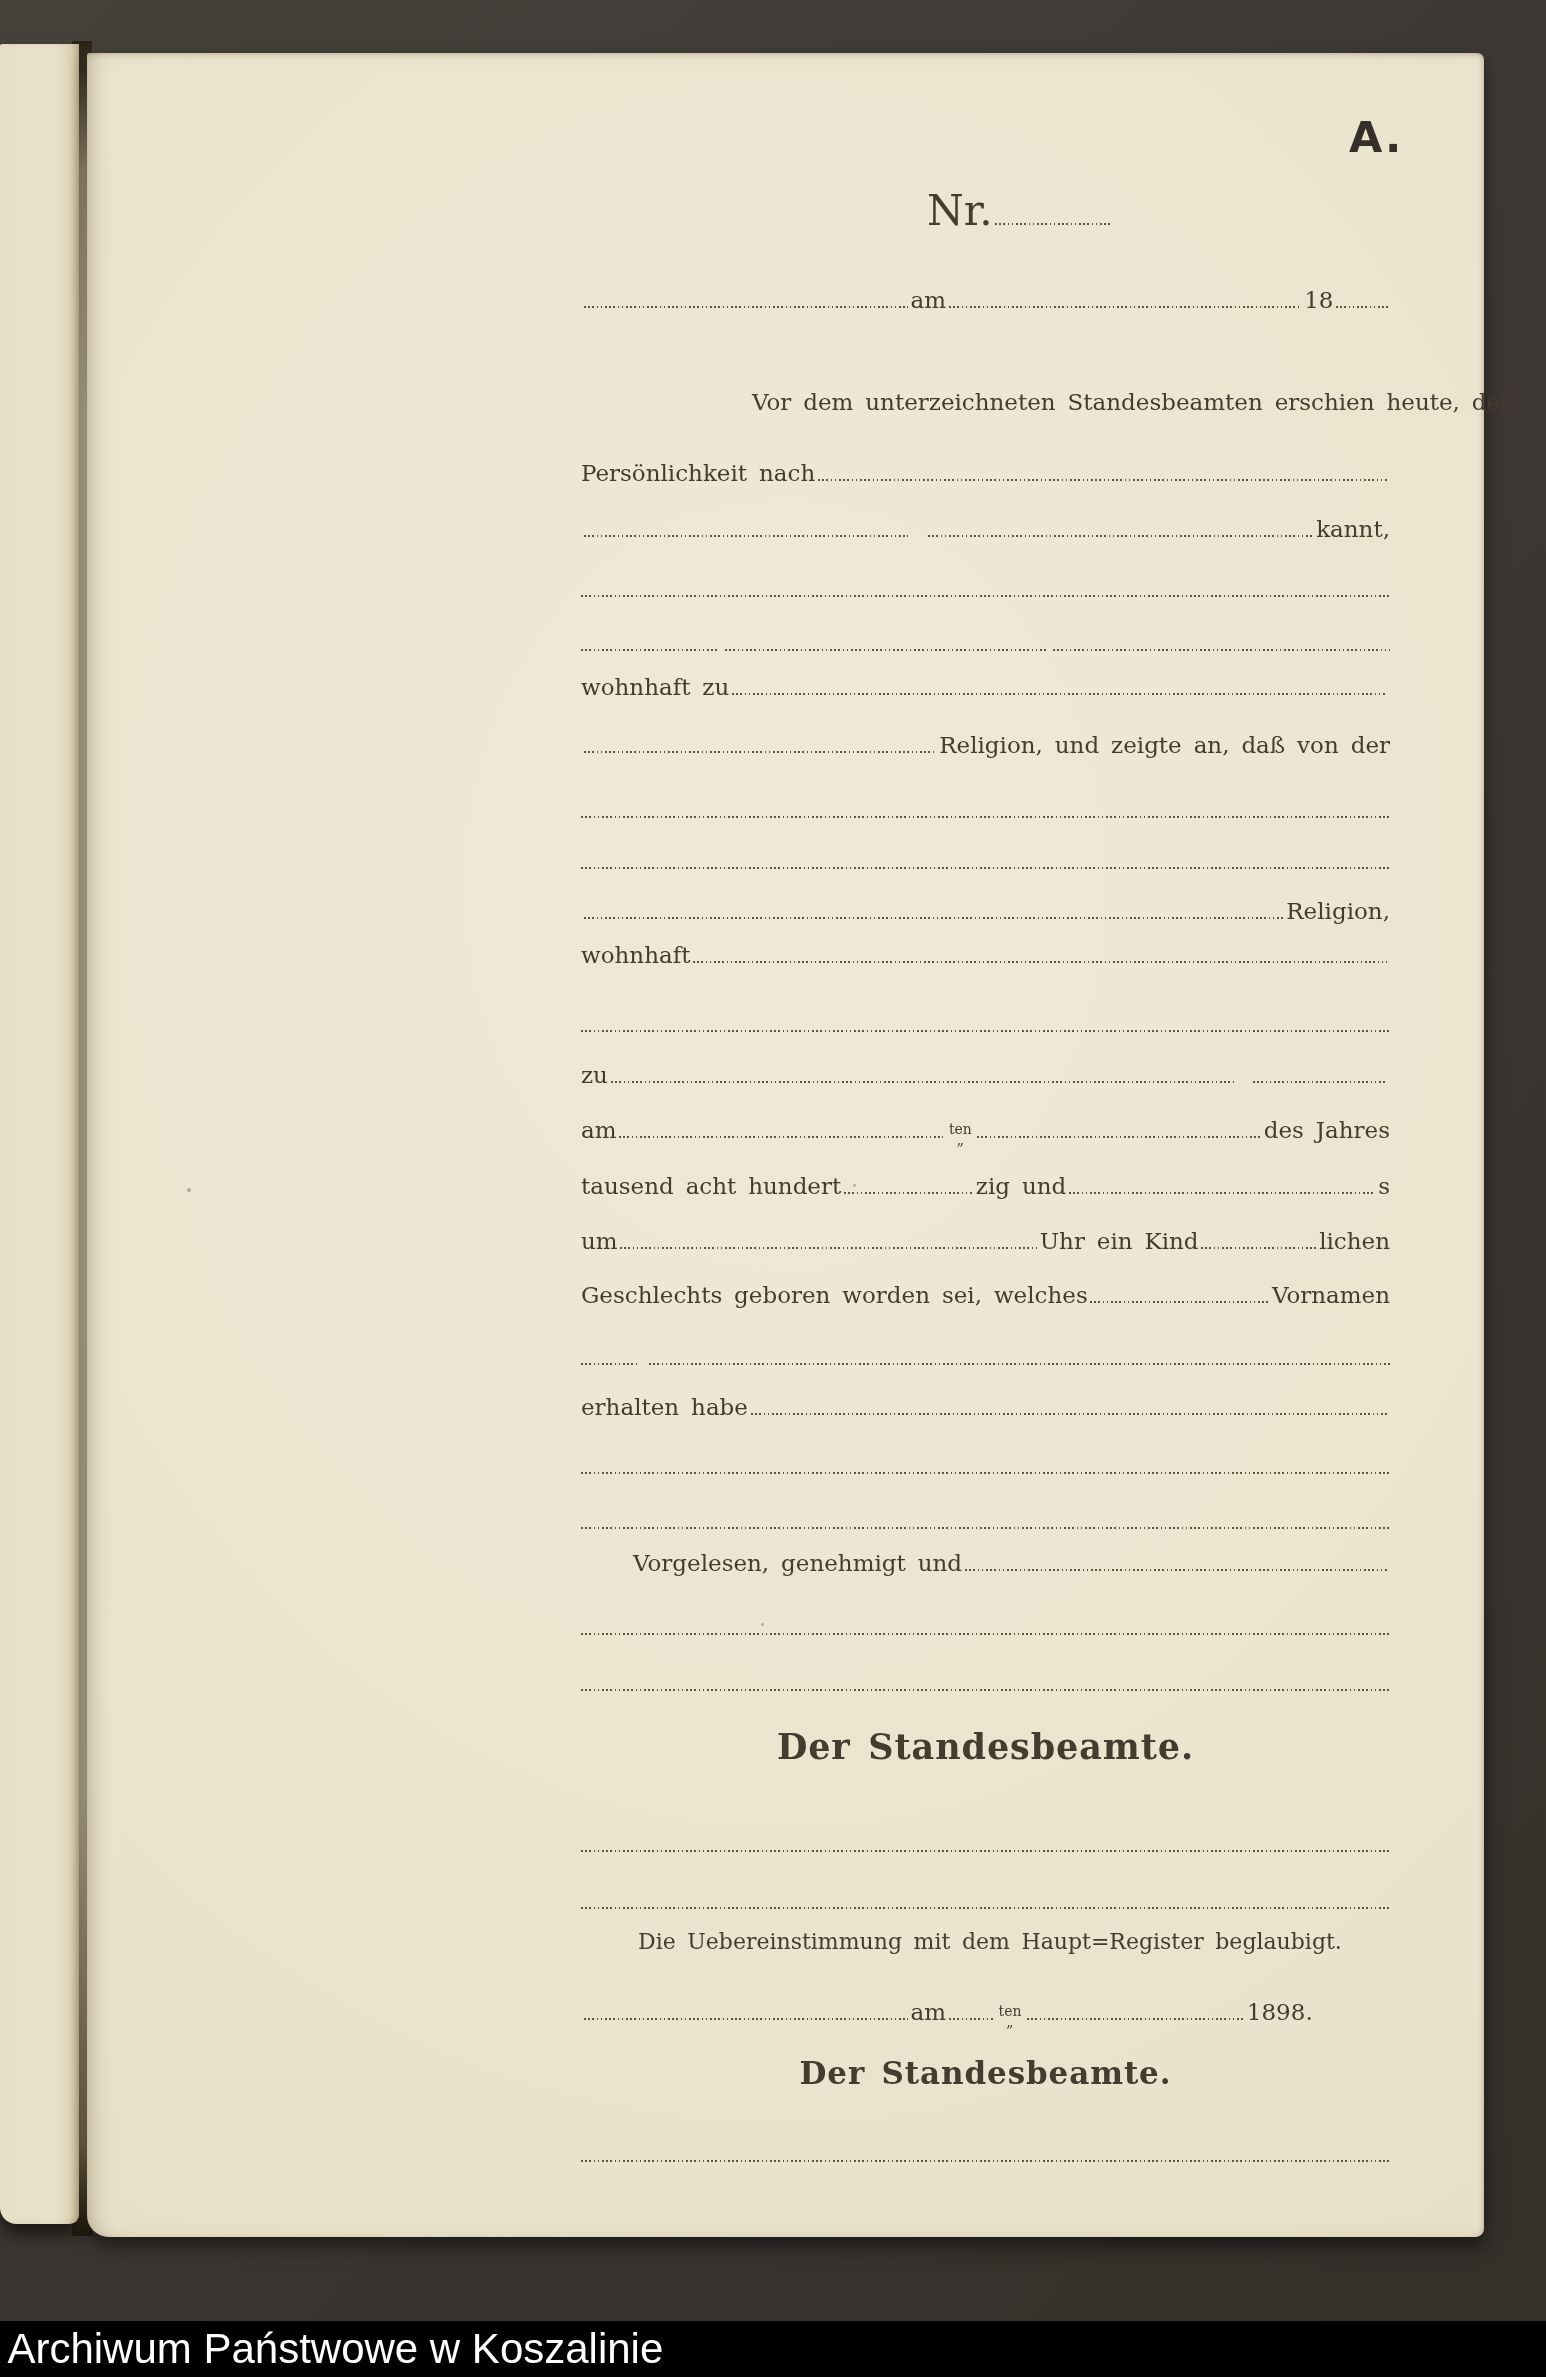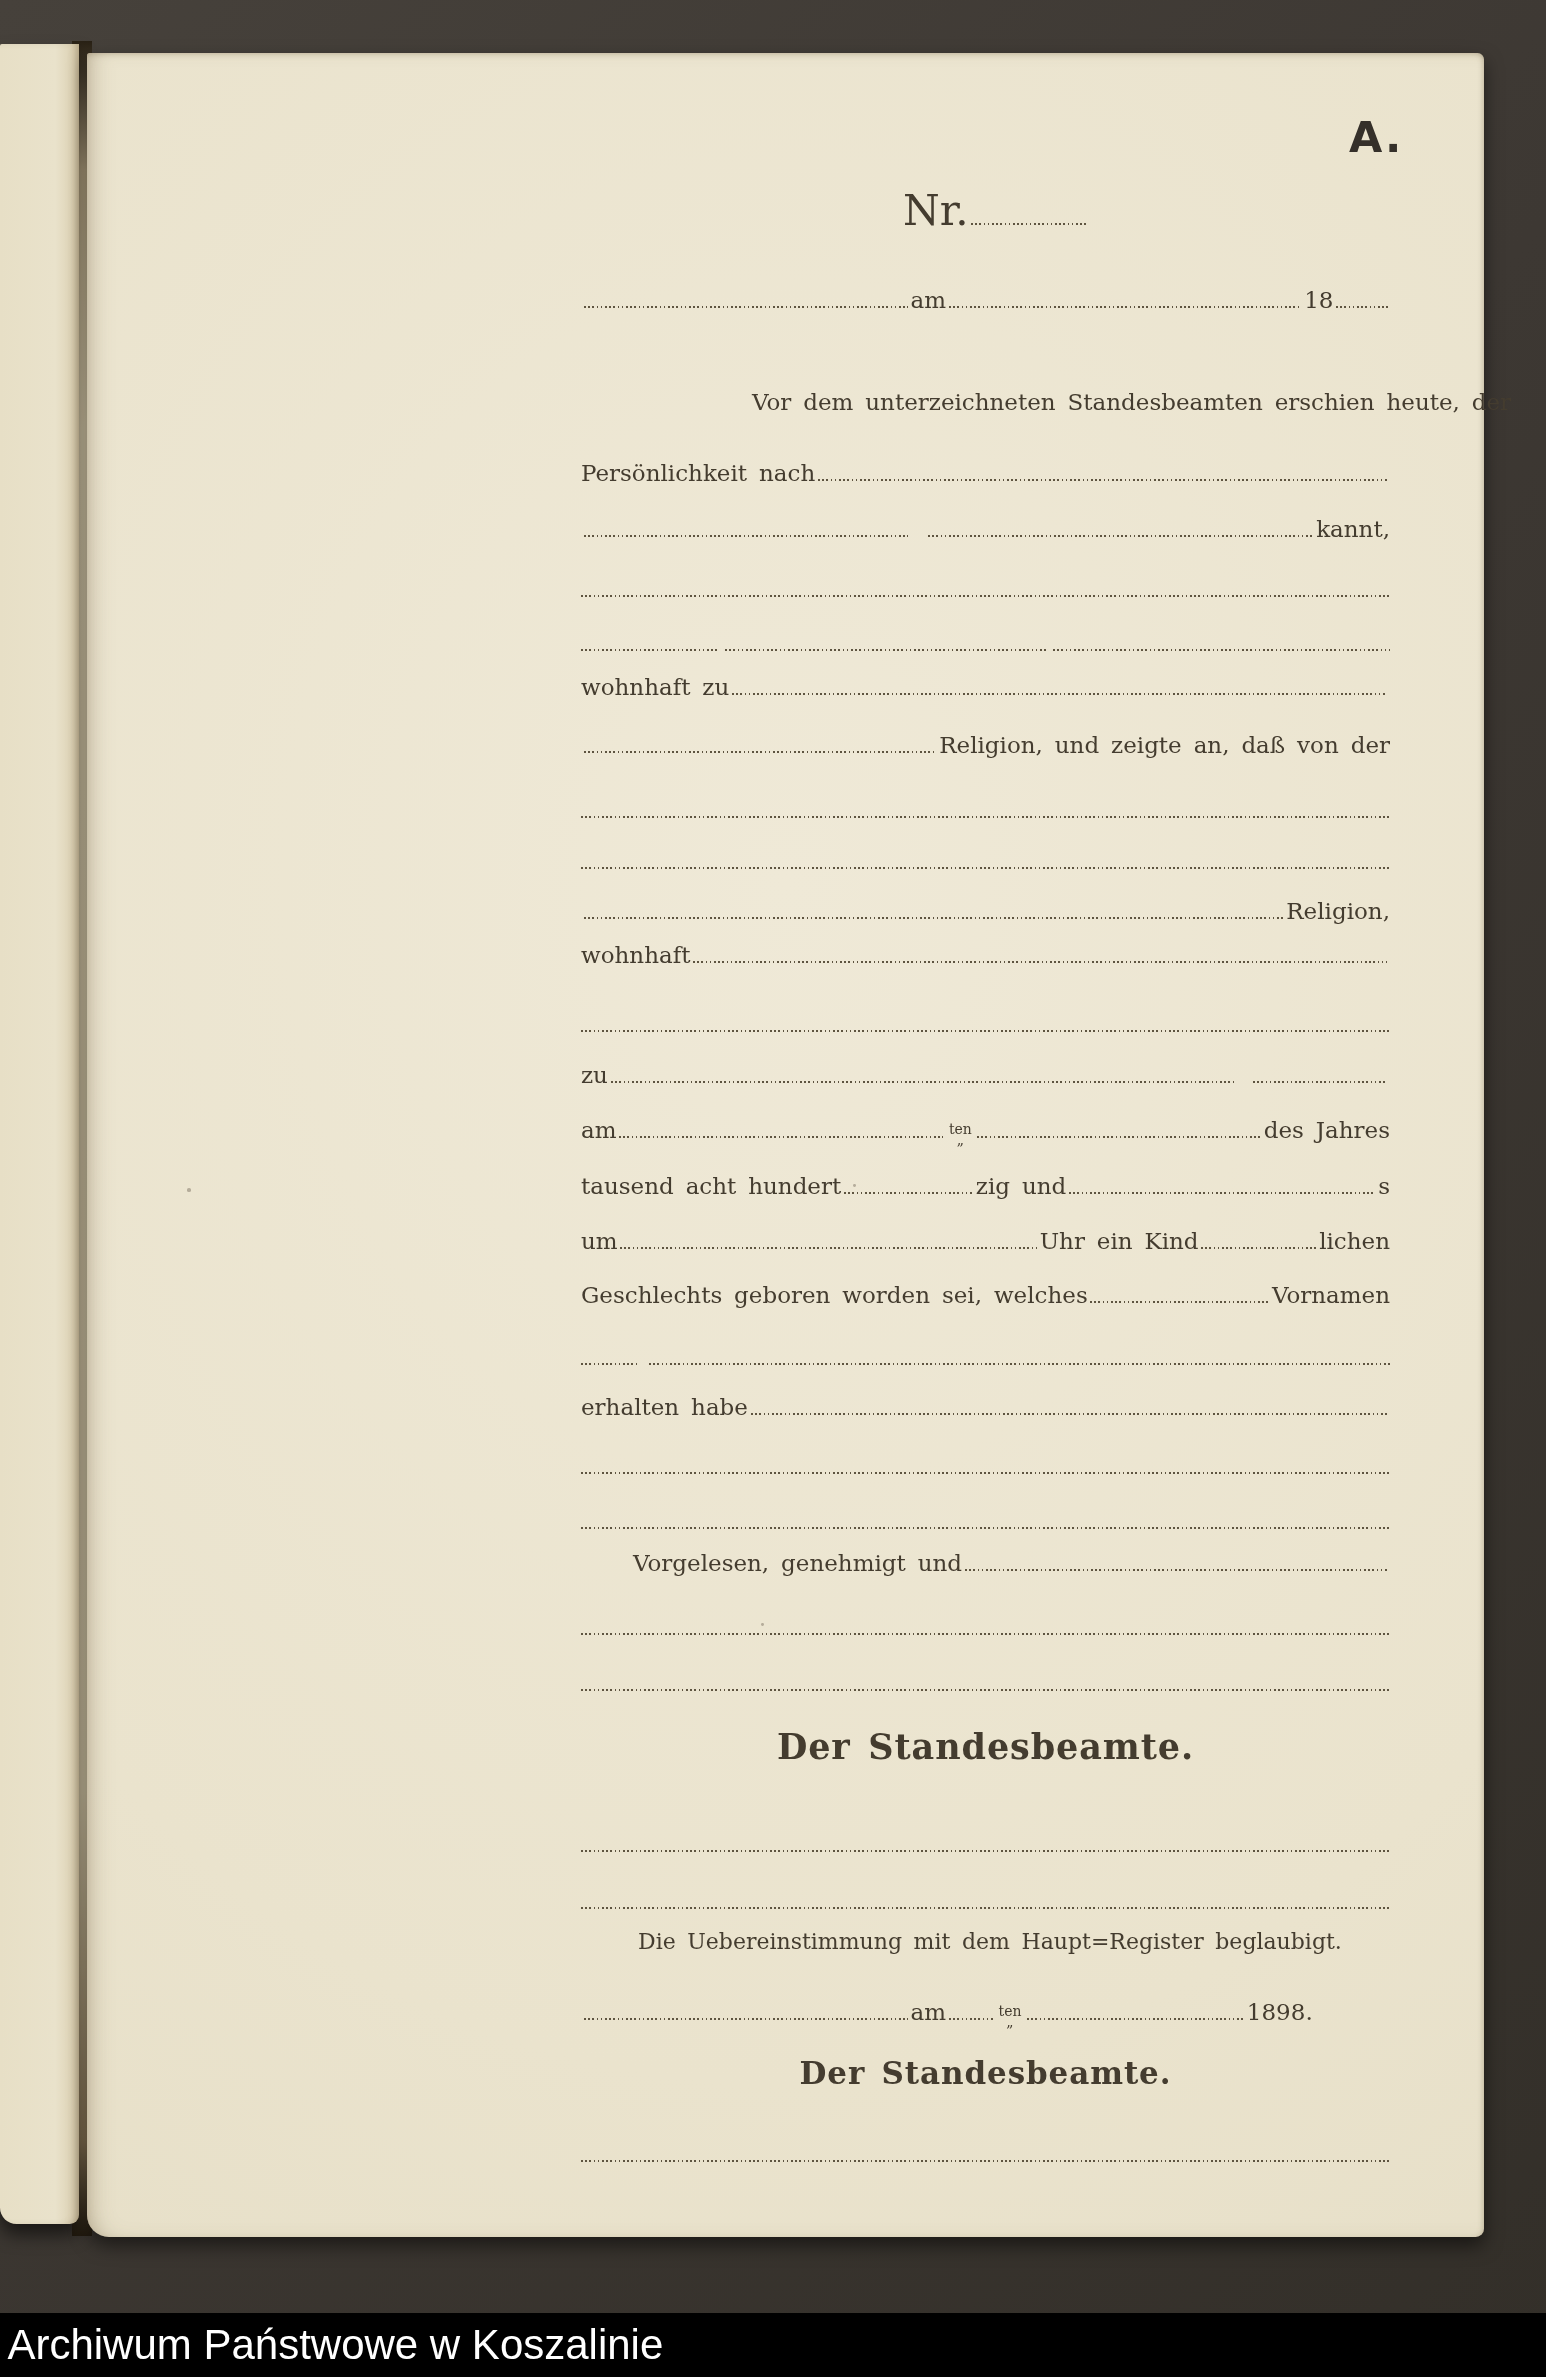--- a/index.html
+++ b/index.html
@@ -55,39 +55,39 @@
   .h1row{justify-content:center;font-size:35px;line-height:42px;font-weight:bold;letter-spacing:0.9px;}
   .h2row{justify-content:center;font-size:31px;line-height:39px;font-weight:bold;letter-spacing:0.9px;}
   .ord{
     display:flex;flex-direction:column;align-items:center;flex:none;
     font-size:14px;line-height:11px;position:relative;top:-3.7px;padding:0 2.8px;word-spacing:0;
   }
   .indent186{padding-left:171px;} .indent56{padding-left:52px;} .indent62{padding-left:57px;}
   .small24{font-size:22px;}
   .speck{position:absolute;border-radius:50%;background:#7d7463;opacity:.5;}
   .archive-bar{
-    position:absolute;left:0;bottom:0;width:1546px;height:64px;background:var(--bar);
+    position:absolute;left:0;bottom:0;width:1546px;height:56px;background:var(--bar);
     display:flex;align-items:center;padding-left:7.4px;
   }
   .archive-bar .txt{
     font-family:"Liberation Sans",sans-serif;font-size:42px;font-weight:400;
     color:var(--bar_text);letter-spacing:0;
   }
 </style>
 </head>
 <body>
 
 <div class="fold-backdrop"></div>
 <div class="edge-strip"></div>
 
 <div class="page">
 
   <div class="corner-mark">A.</div>
 
-  <div class="row nr-row" style="top:134px;">
+  <div class="row nr-row" style="top:134px;margin-left:24px;">
     <span class="lbl">Nr.</span>
     <span class="dots w125"></span>
   </div>
 
   <div class="row" style="top:232px;width:811px;">
     <span class="dots w352"></span>
     <span class="lbl">am</span>
     <span class="dots fill"></span>
     <span class="lbl">18</span>
     <span class="dots" style="width:53px;flex:none;"></span>

